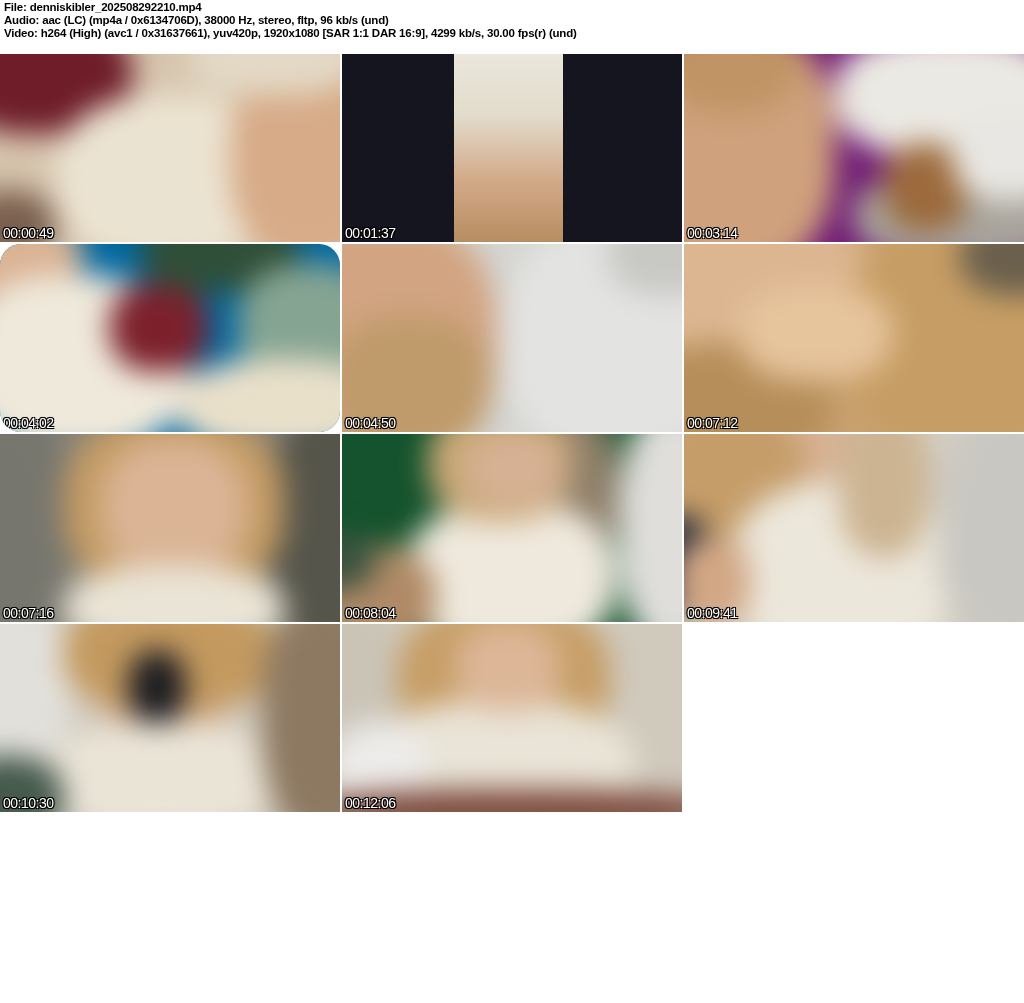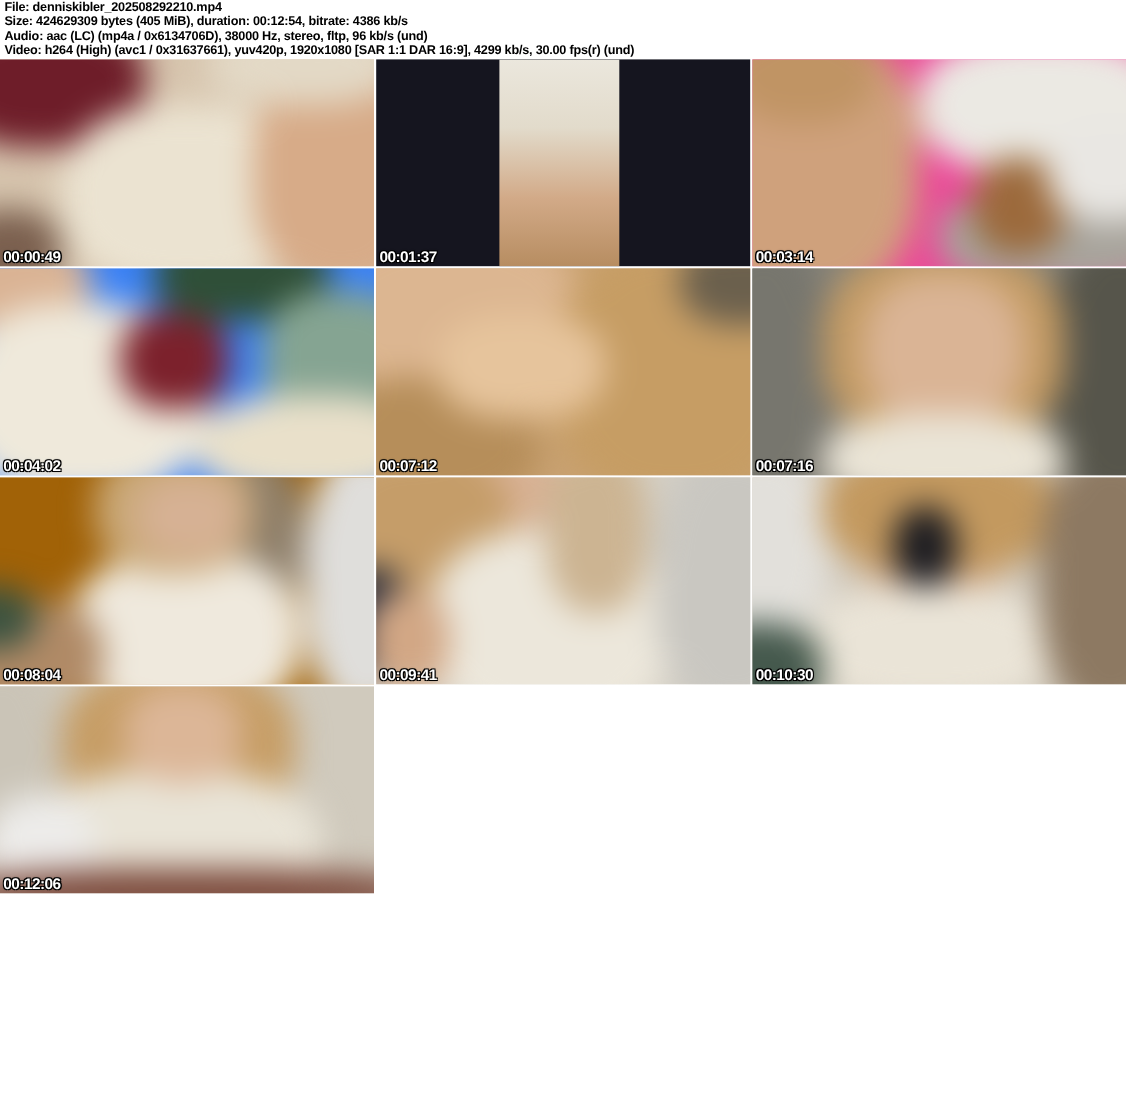--- a/index.html
+++ b/index.html
@@ -53,101 +53,109 @@
     position: absolute;
     top: 0; height: 100%;
   }
   .pip {
     position: absolute;
   }
   .ts {
     position: absolute;
     left: 3px; bottom: 1px;
     font-size: 14px;
-    font-weight: bold;
+    font-weight: normal;
     letter-spacing: -0.5px;
     color: #ffffff;
     text-shadow:
       -1px -1px 0 #000, 1px -1px 0 #000,
       -1px  1px 0 #000, 1px  1px 0 #000,
        0 0 2px #000;
     z-index: 3;
   }
 </style>
 </head>
 <body>
 
 <div class="sheet">
 
   <div class="header">
     <div class="line">File: denniskibler_202508292210.mp4</div>
-    <div class="line">Size: 424629309 bytes (405 MiB), duration: 00:12:54, bitrate: 4386 kb/s</div>
     <div class="line">Audio: aac (LC) (mp4a / 0x6134706D), 38000 Hz, stereo, fltp, 96 kb/s (und)</div>
     <div class="line">Video: h264 (High) (avc1 / 0x31637661), yuv420p, 1920x1080 [SAR 1:1 DAR 16:9], 4299 kb/s, 30.00 fps(r) (und)</div>
   </div>
 
   <div class="grid">
     <div class="cell" style="background: rgb(215, 197, 174);">
         <div class="blobs">
           <div class="zone" style="left: -8%; top: -12%; width: 48%; height: 55%; background: rgb(110, 29, 41);"></div>
           <div class="zone" style="left: 20%; top: 25%; width: 60%; height: 80%; background: rgb(235, 227, 209);"></div>
           <div class="zone" style="left: 66%; top: 5%; width: 42%; height: 100%; background: rgb(215, 171, 136);"></div>
           <div class="zone" style="left: 55%; top: -10%; width: 45%; height: 35%; background: rgb(227, 217, 198);"></div>
           <div class="zone" style="left: -5%; top: 70%; width: 25%; height: 35%; background: rgb(122, 95, 78);"></div>
         </div>
         <span class="ts">00:00:49</span>
       </div>
     <div class="cell" style="background: rgb(21, 21, 31);">
         <div class="blobs"></div>
         <span class="ts">00:01:37</span>
         <div class="strip" style="left: 33%; width: 32%; background: linear-gradient(rgb(235, 231, 221) 0%, rgb(226, 219, 203) 33%, rgb(210, 170, 136) 67%, rgb(183, 141, 97) 100%);"></div>
       </div>
-    <div class="cell" style="background: #ec4899;">
+    <div class="cell" style="background: #701a75;">
         <div class="blobs">
           <div class="zone" style="left: -10%; top: -10%; width: 55%; height: 120%; background: rgb(207, 161, 124);"></div>
           <div class="zone" style="left: 0%; top: -12%; width: 35%; height: 45%; background: rgb(192, 148, 100);"></div>
           <div class="zone" style="left: 45%; top: -5%; width: 60%; height: 60%; background: rgb(235, 233, 227);"></div>
           <div class="zone" style="left: 50%; top: 60%; width: 58%; height: 45%; background: rgb(168, 164, 156);"></div>
           <div class="zone" style="left: 58%; top: 48%; width: 22%; height: 42%; background: rgb(156, 106, 60);"></div>
           <div class="zone" style="left: 76%; top: 33%; width: 30%; height: 42%; background: rgb(233, 231, 227);"></div>
         </div>
         <span class="ts">00:03:14</span>
       </div>
-    <div class="cell" style="background: #3b82f6;">
+    <div class="cell" style="background: #0369a1; border-radius: 21px;">
         <div class="blobs">
           <div class="zone" style="left: -8%; top: -10%; width: 35%; height: 45%; background: rgb(218, 179, 148);"></div>
           <div class="zone" style="left: -5%; top: 20%; width: 60%; height: 85%; background: rgb(239, 233, 219);"></div>
           <div class="zone" style="left: 34%; top: 24%; width: 26%; height: 42%; background: rgb(124, 33, 44);"></div>
           <div class="zone" style="left: 42%; top: -12%; width: 42%; height: 40%; background: rgb(47, 79, 56);"></div>
           <div class="zone" style="left: 68%; top: 15%; width: 38%; height: 60%; background: rgb(133, 164, 146);"></div>
           <div class="zone" style="left: 52%; top: 60%; width: 55%; height: 45%; background: rgb(233, 224, 202);"></div>
         </div>
         <span class="ts">00:04:02</span>
       </div>
+    <div class="cell" style="background: rgb(213, 213, 210);">
+        <div class="blobs">
+          <div class="zone" style="left: -12%; top: -8%; width: 58%; height: 118%; background: rgb(210, 164, 130);"></div>
+          <div class="zone" style="left: 2%; top: 40%; width: 42%; height: 65%; background: rgb(191, 154, 106);"></div>
+          <div class="zone" style="left: 48%; top: -5%; width: 58%; height: 112%; background: rgb(227, 227, 225);"></div>
+          <div class="zone" style="left: 75%; top: -10%; width: 32%; height: 40%; background: rgb(200, 200, 197);"></div>
+        </div>
+        <span class="ts">00:04:50</span>
+      </div>
     <div class="cell" style="background: rgb(201, 162, 114);">
         <div class="blobs">
           <div class="zone" style="left: -8%; top: -12%; width: 62%; height: 72%; background: rgb(220, 182, 145);"></div>
           <div class="zone" style="left: 48%; top: -5%; width: 58%; height: 112%; background: rgb(198, 157, 100);"></div>
           <div class="zone" style="left: -8%; top: 52%; width: 52%; height: 58%; background: rgb(182, 142, 90);"></div>
           <div class="zone" style="left: 78%; top: -8%; width: 30%; height: 38%; background: rgb(107, 96, 77);"></div>
           <div class="zone" style="left: 20%; top: 25%; width: 40%; height: 45%; background: rgb(230, 196, 156);"></div>
         </div>
         <span class="ts">00:07:12</span>
       </div>
     <div class="cell" style="background: rgb(133, 131, 122);">
         <div class="blobs">
           <div class="zone" style="left: -8%; top: -8%; width: 32%; height: 116%; background: rgb(119, 118, 110);"></div>
           <div class="zone" style="left: 76%; top: -8%; width: 34%; height: 116%; background: rgb(86, 85, 75);"></div>
           <div class="zone" style="left: 22%; top: -5%; width: 58%; height: 88%; background: rgb(196, 155, 100);"></div>
           <div class="zone" style="left: 32%; top: 8%; width: 38%; height: 65%; background: rgb(218, 180, 149);"></div>
           <div class="zone" style="left: 22%; top: 68%; width: 58%; height: 40%; background: rgb(234, 228, 214);"></div>
         </div>
         <span class="ts">00:07:16</span>
       </div>
-    <div class="cell" style="background: #a16207;">
+    <div class="cell" style="background: #14532d;">
         <div class="blobs">
           <div class="zone" style="left: 52%; top: -8%; width: 26%; height: 78%; background: rgb(142, 127, 106);"></div>
           <div class="zone" style="left: 78%; top: -8%; width: 30%; height: 116%; background: rgb(223, 222, 219);"></div>
           <div class="zone" style="left: 22%; top: 38%; width: 55%; height: 72%; background: rgb(239, 233, 221);"></div>
           <div class="zone" style="left: 28%; top: -8%; width: 38%; height: 55%; background: rgb(201, 168, 119);"></div>
           <div class="zone" style="left: 38%; top: 5%; width: 25%; height: 35%; background: rgb(214, 177, 148);"></div>
           <div class="zone" style="left: -8%; top: 58%; width: 38%; height: 50%; background: rgb(176, 138, 102);"></div>
           <div class="zone" style="left: -8%; top: 52%; width: 22%; height: 28%; background: rgb(60, 83, 64);"></div>
         </div>
         <span class="ts">00:08:04</span>

